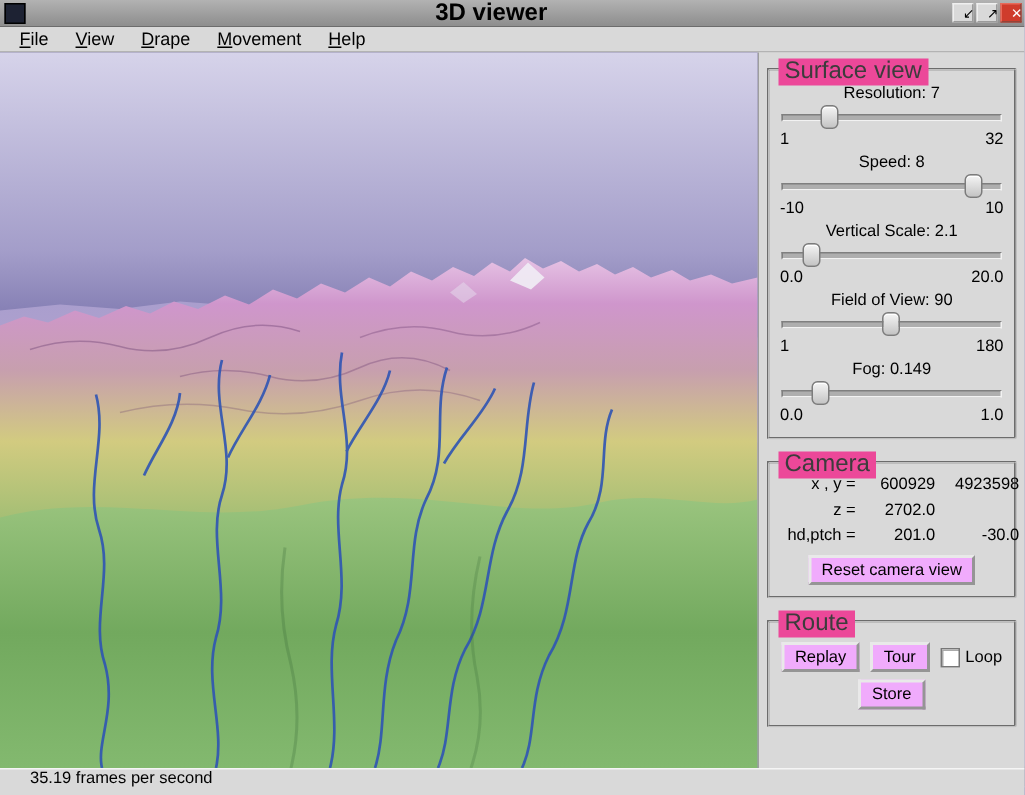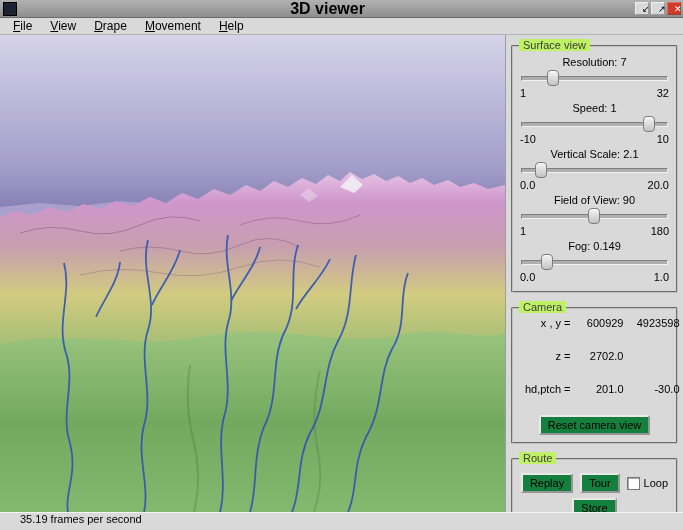--- a/index.html
+++ b/index.html
@@ -42,22 +42,22 @@
   .panel{
     width:178px;height:477px;box-sizing:border-box;flex:none;
     border-left:1px solid #9e9e9e;background:#d9d9d9;
     padding:10px 5px 4px;display:flex;flex-direction:column;gap:14px;overflow:hidden;
   }
   .groupbox{
     position:relative;border:2px groove #c0c0c0;border-radius:2px;
     padding:8px 6px 5px;background:#d9d9d9;
   }
   .groupbox-label{
-    position:absolute;top:-8px;left:6px;background:#bef264;
-    padding:0 4px;font-size:11px;color:#3c3c3c;
+    position:absolute;top:-8px;left:6px;background:#ec4899;
+    padding:0 4px;font-size:16px;color:#3c3c3c;
   }
 
   
   .slider-group{margin-bottom:3px;}
   .slider-label{text-align:center;font-size:11px;margin:1px 0 2px;}
   .slider{position:relative;height:16px;margin:0 2px;}
   .slider .track{
     position:absolute;left:0;right:0;top:6px;height:3px;
     background:#aeaeae;border:1px solid #7f7f7f;
     border-bottom-color:#f2f2f2;border-right-color:#f2f2f2;
@@ -65,27 +65,27 @@
   .slider .thumb{
     position:absolute;top:0;width:12px;height:16px;border-radius:4px;
     background:linear-gradient(#f5f5f5,#c4c4c4);
     border:1px solid #7c7c7c;box-shadow:inset 0 1px 0 #fff;box-sizing:border-box;
   }
   .minmax{display:flex;justify-content:space-between;font-size:11px;padding:0 1px;margin-top:1px;}
 
   
   .btn{
     font-family:"Liberation Sans",sans-serif;font-size:11px;color:#000;
-    background:#15803d;border:2px outset #e9e9e9;padding:2px 7px;white-space:nowrap;cursor:default;
+    background:#f0abfc;border:2px outset #e9e9e9;padding:2px 7px;white-space:nowrap;cursor:default;
   }
 
   
   .camera-grid{
     display:grid;grid-template-columns:64px 50px 56px;
-    font-size:11px;row-gap:21px;justify-content:center;margin-bottom:20px;
+    font-size:11px;row-gap:5px;justify-content:center;margin-bottom:7px;
   }
   .camera-grid .c-label{text-align:right;padding-right:3px;}
   .camera-grid .c-val{text-align:right;}
   .camera-center{text-align:center;margin-bottom:2px;}
 
   
   .route-row{display:flex;justify-content:center;align-items:center;gap:7px;margin:5px 0;}
   .checkbox{
     width:11px;height:11px;background:#fff;border:1px solid #777;
     box-shadow:inset 1px 1px 0 #aaa;display:inline-block;flex:none;
@@ -196,21 +196,21 @@
             <div class="track"></div>
             <div class="thumb" style="left: calc(19.35% - 2.3px);"></div>
           </div>
           <div class="minmax">
             <span>1</span>
             <span>32</span>
           </div>
         </div>
 
         <div class="slider-group">
-          <div class="slider-label">Speed: 1</div>
+          <div class="slider-label">Speed: 8</div>
           <div class="slider">
             <div class="track"></div>
             <div class="thumb" style="left: calc(90% - 10.8px);"></div>
           </div>
           <div class="minmax">
             <span>-10</span>
             <span>10</span>
           </div>
         </div>
 

